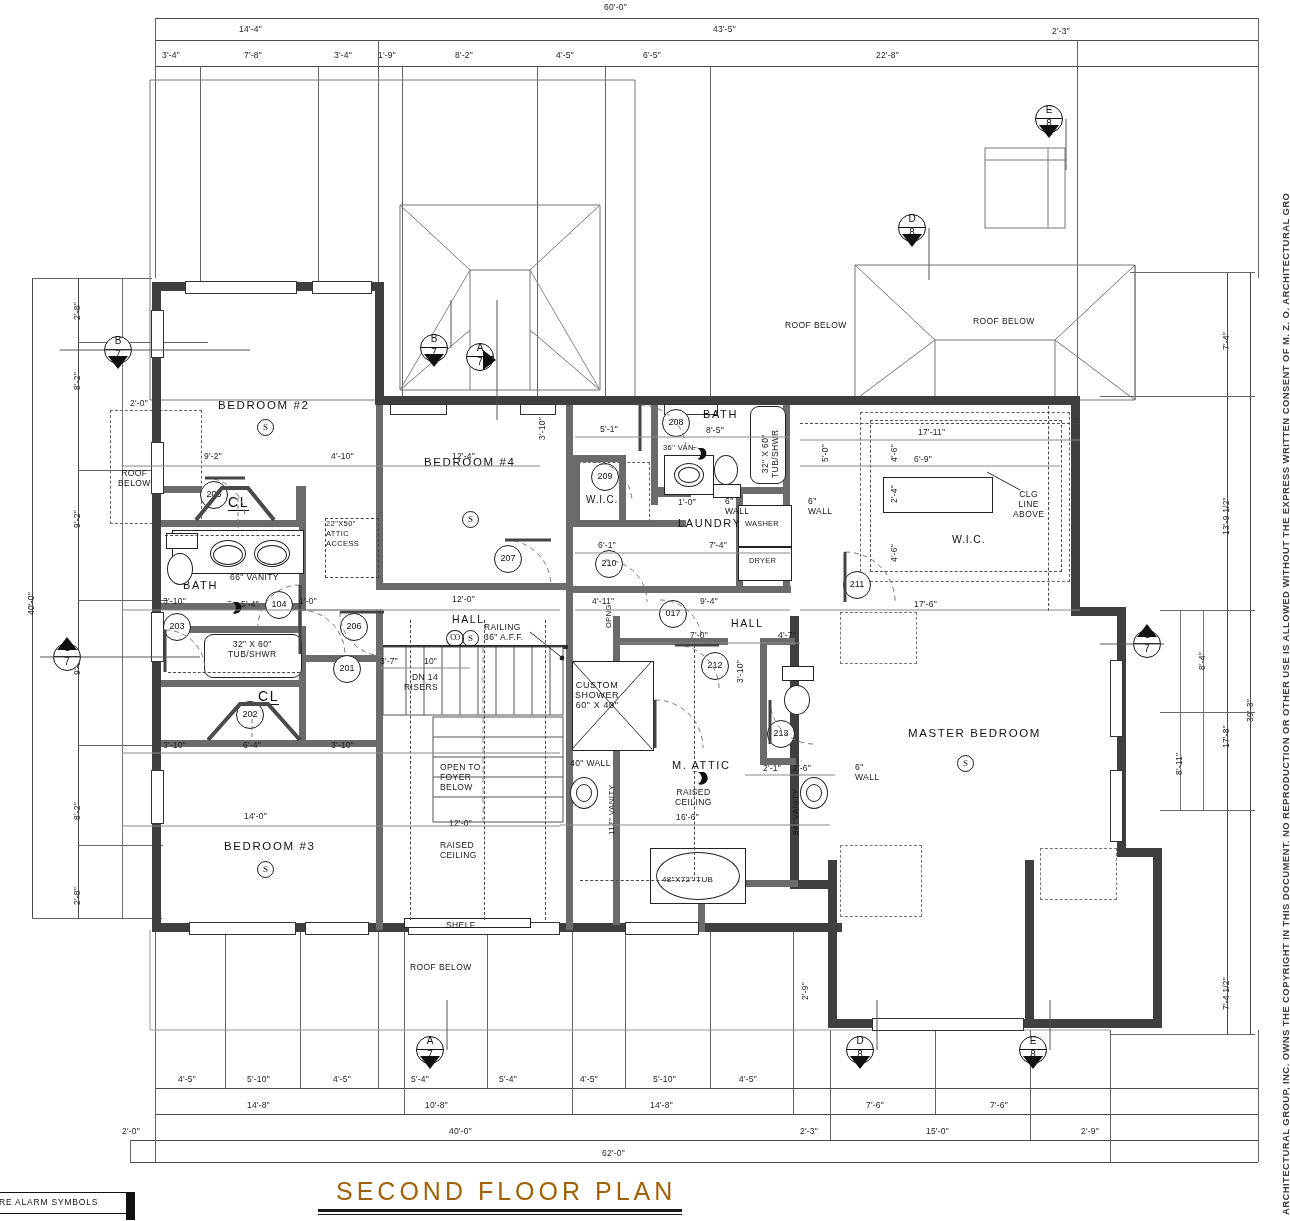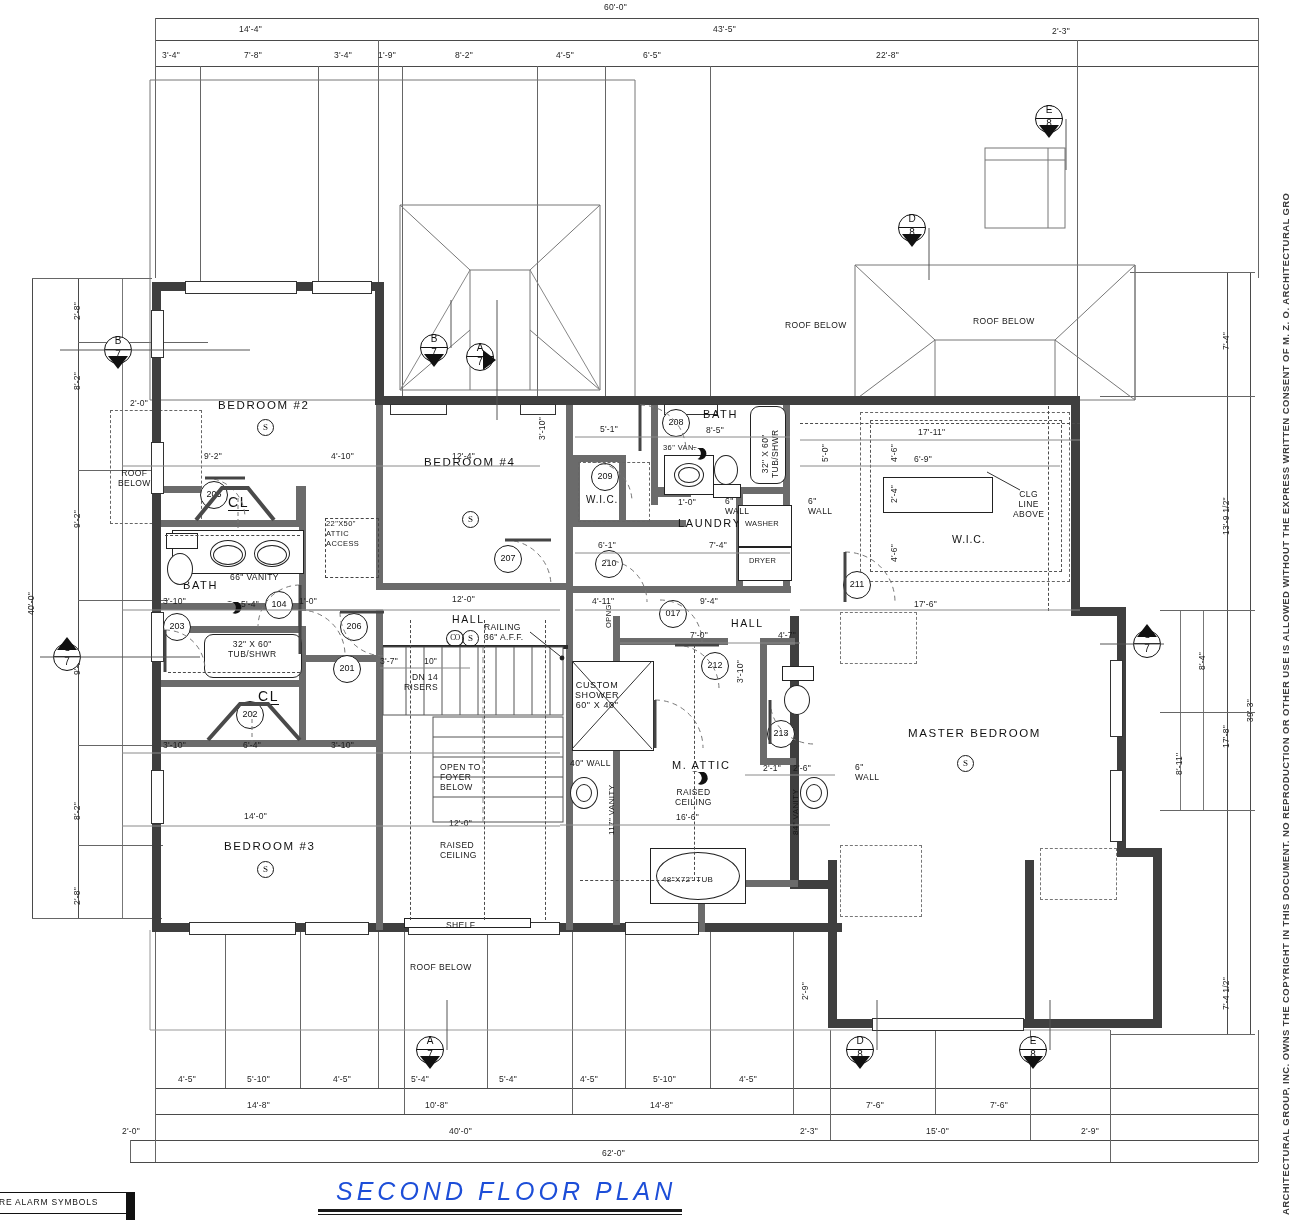--- a/index.html
+++ b/index.html
@@ -92,24 +92,23 @@
   .secmark.up .arrow{left:7px;top:-6px;border-bottom:13px solid #111;border-top:0;}
   
   .fx{position:absolute;border:1.2px solid #222;background:#fff;}
   .oval{position:absolute;border:1.2px solid #222;border-radius:50%;background:#fff;}
   .dash{position:absolute;border:1px dashed #555;}
   .dashln{position:absolute;border-top:1px dashed #4a4a4a;}
   .dashlnv{position:absolute;border-left:1px dashed #4a4a4a;}
   
   #title{
     position:absolute;
-    font-size:25px;letter-spacing:4px;color:#1d4ed8;
+    font-size:25px;letter-spacing:4px;color:#a16207;
     font-family:"Liberation Sans", sans-serif;
     white-space:nowrap;
-    font-style:italic;
   }
   #titlerule{position:absolute;background:#1a1a1a;}
   #titlerule2{position:absolute;background:#1a1a1a;}
   
   #copyright{
     position:absolute;
     font-size:9.5px;color:#3c3c3c;letter-spacing:.4px;white-space:nowrap;
     transform-origin:0 0;transform:rotate(-90deg);
     font-weight:bold;
   }

